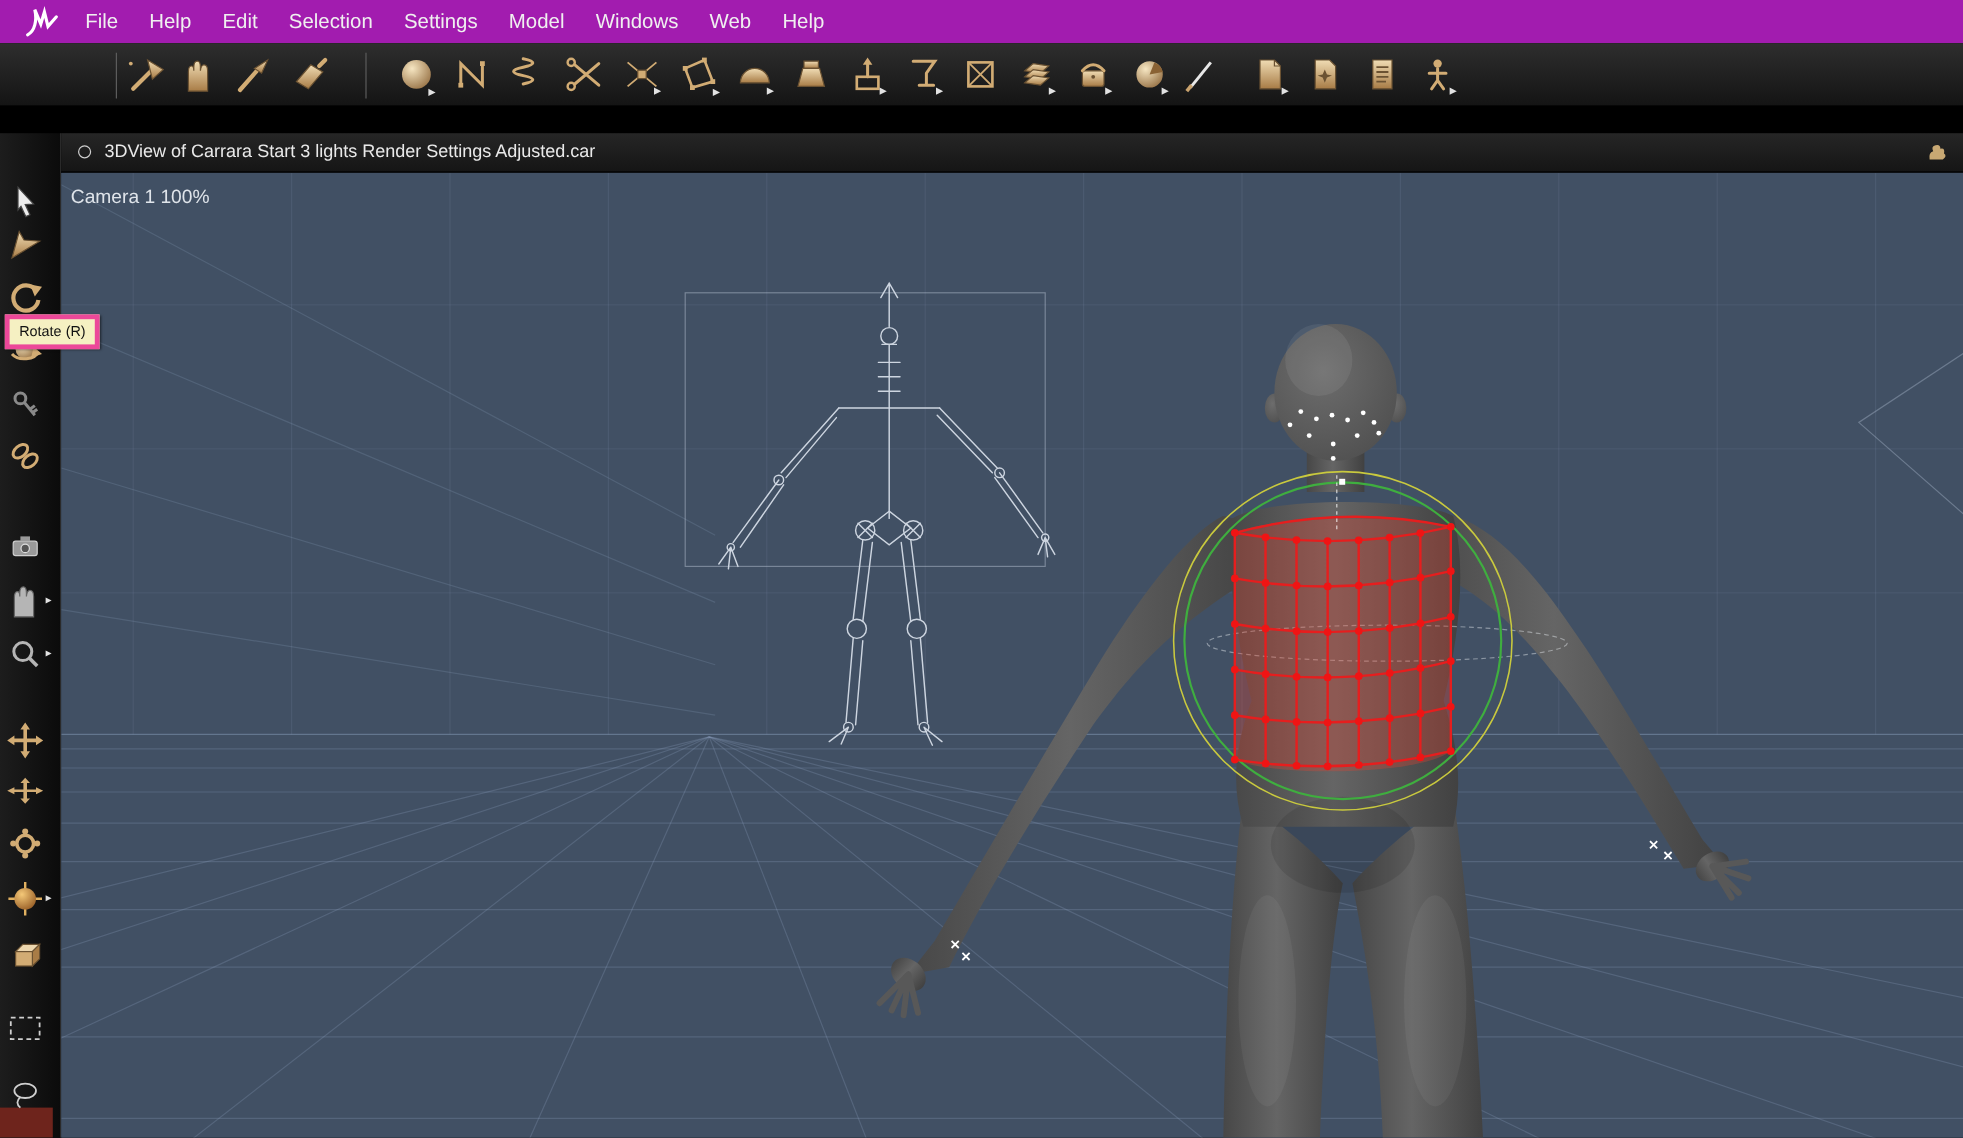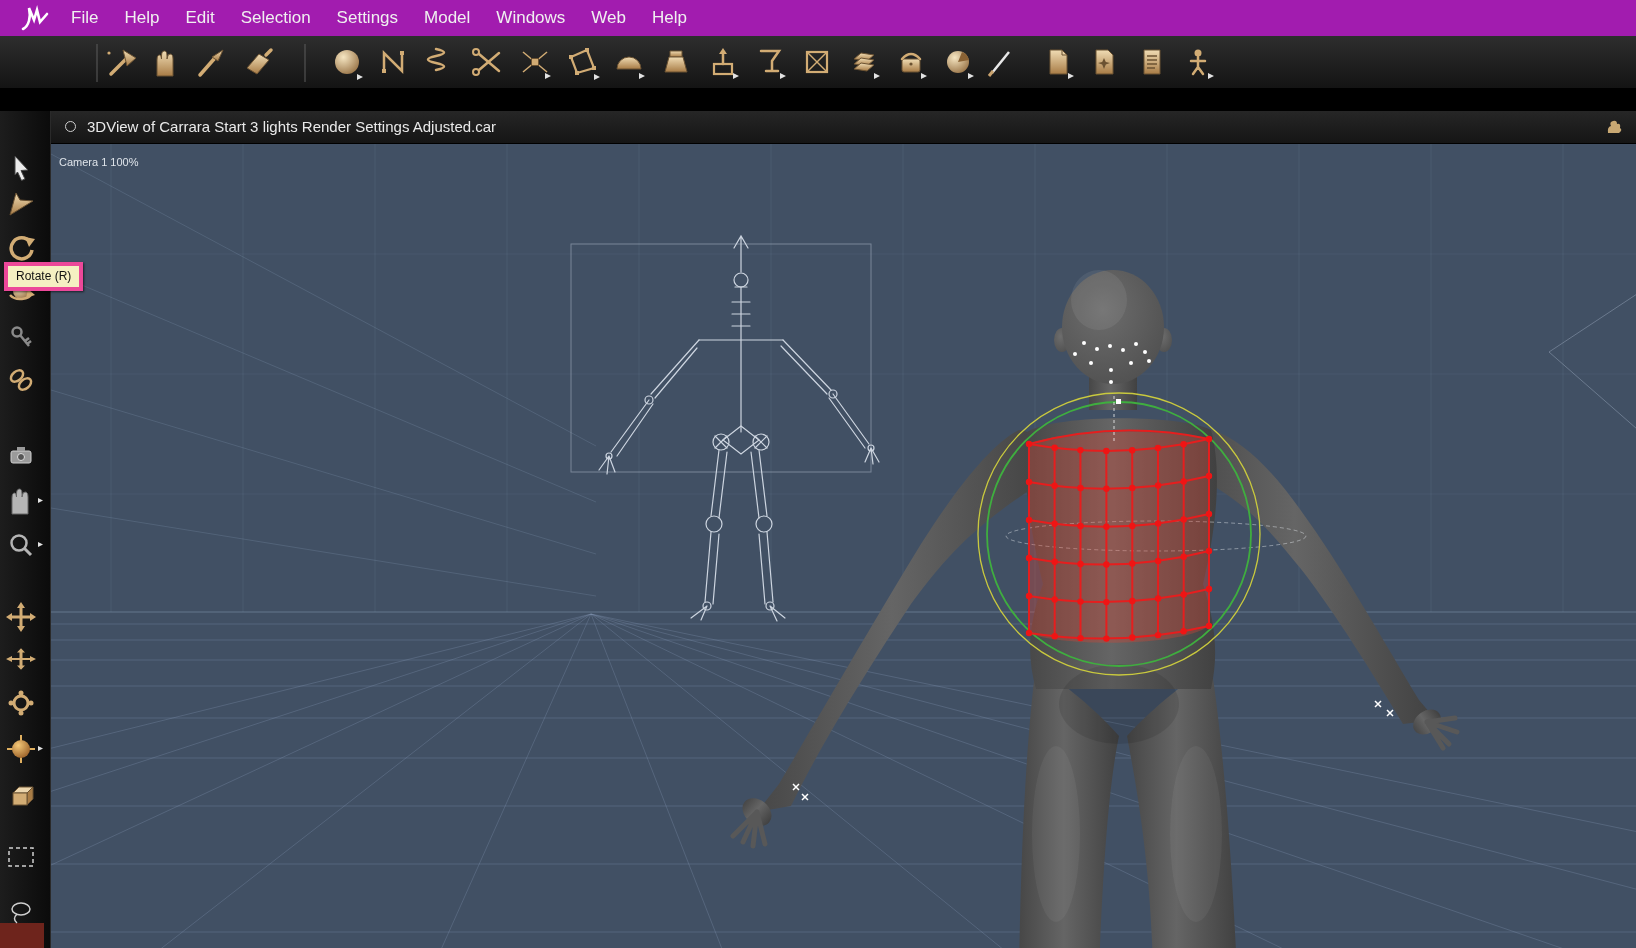--- a/index.html
+++ b/index.html
@@ -27,21 +27,21 @@
   .workspace{display:flex;height:860px;margin-top:22px;}
   .left-toolbar{width:50px;background:linear-gradient(to right,#1d1d1d,#0b0b0b);
                 border-right:1px solid #2a2a2a;flex:none;}
   .viewport-panel{width:1586px;flex:none;display:flex;flex-direction:column;}
   .vp-titlebar{height:32px;background:linear-gradient(#262626,#151515);border-bottom:1px solid #000;
                display:flex;align-items:center;color:#e9e9e9;}
   .vp-dot{width:9px;height:9px;border:1.5px solid #cfcfcf;border-radius:50%;margin-left:14px;flex:none;}
   .vp-title{font-size:15px;margin-left:11px;white-space:nowrap;}
   .vp-corner{margin-left:auto;margin-right:14px;flex:none;}
   .viewport{position:relative;width:1586px;height:828px;background:#415064;overflow:hidden;}
-  .camera-label{position:absolute;left:8px;top:12px;color:#dfe4ea;font-size:11px;}
+  .camera-label{position:absolute;left:8px;top:12px;color:#dfe4ea;font-size:16px;}
 
   
   .bbox{fill:none;stroke:rgba(205,215,230,0.4);stroke-width:1;}
   .faintline{fill:none;stroke:rgba(185,200,220,0.35);stroke-width:1;}
   .skel{stroke:#cdd5e0;stroke-width:1.2;fill:none;stroke-linecap:round;}
   .dashEll{fill:none;stroke:rgba(230,235,240,0.45);stroke-width:1;stroke-dasharray:4 3;}
   .yellowRing{fill:none;stroke:#c9c93e;stroke-width:1.3;}
   .greenRing{fill:none;stroke:#3fae3f;stroke-width:1.8;}
   .redfill{fill:rgba(226,66,50,0.33);}
   .redrow,.redline{fill:none;stroke:#e61e1e;stroke-width:2;}

